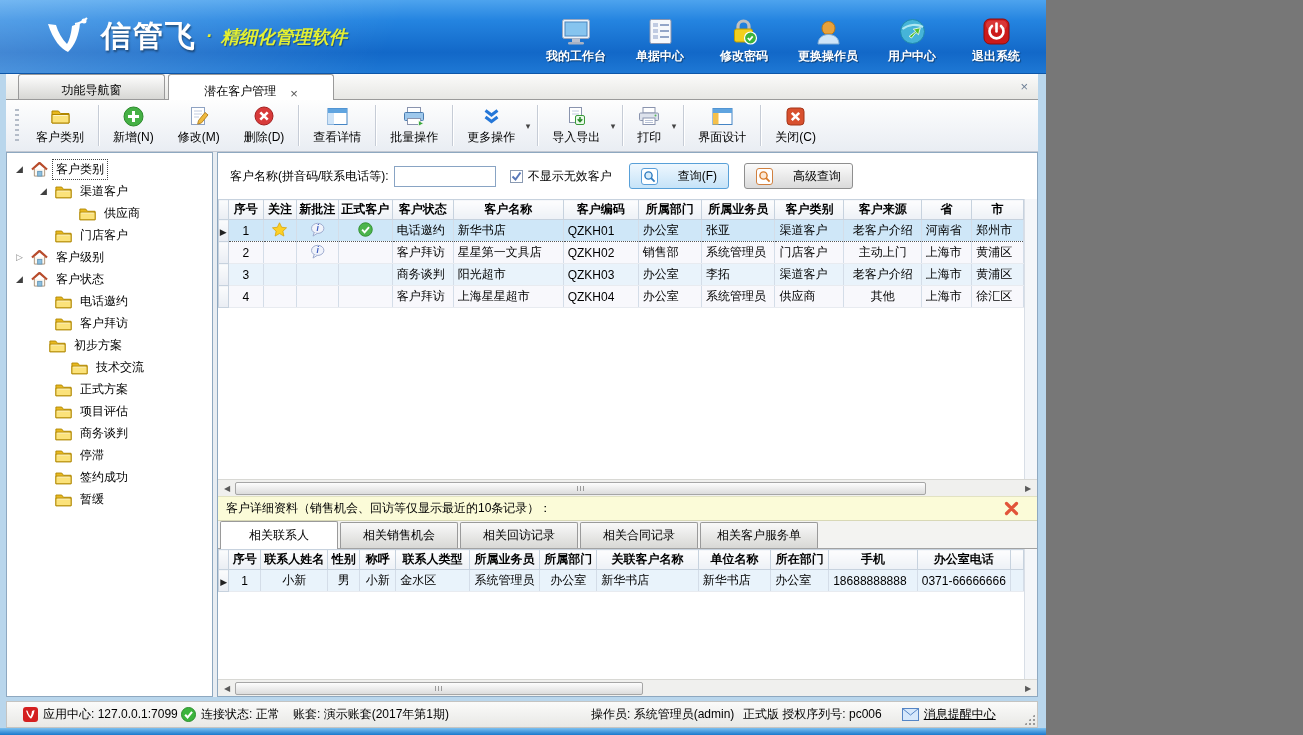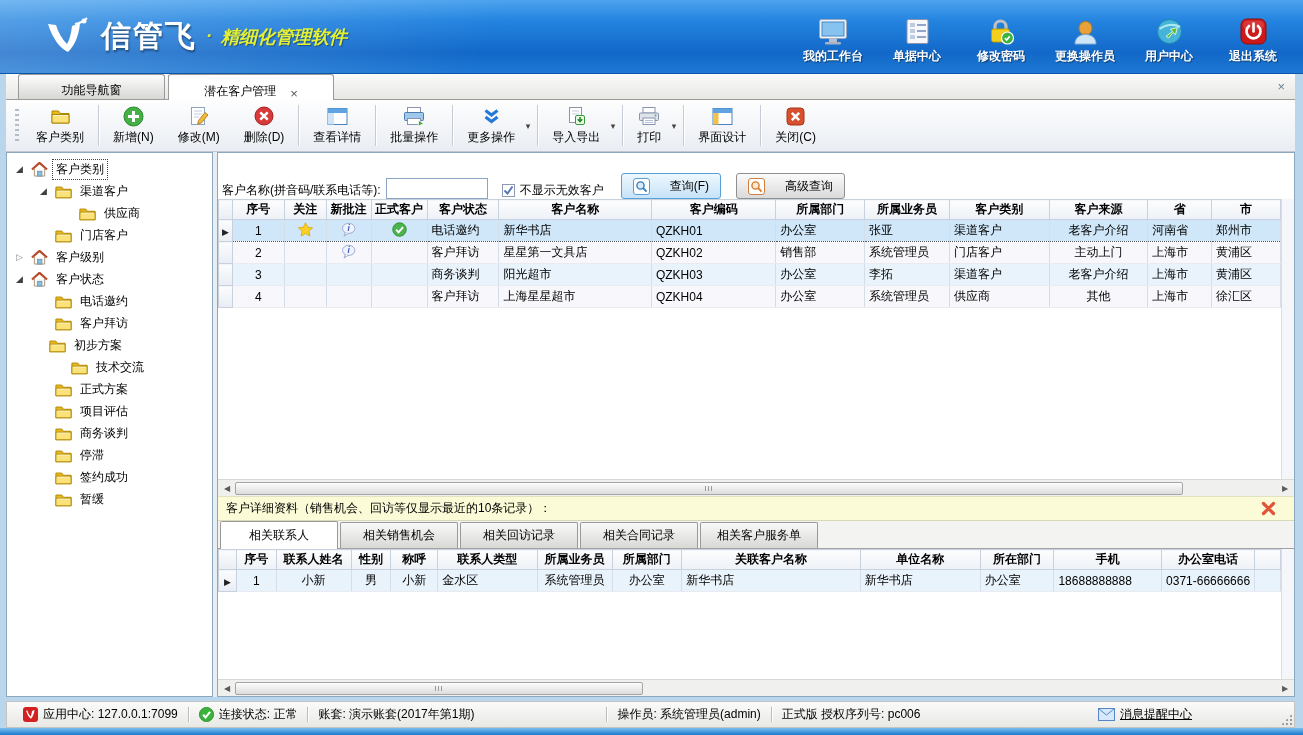--- a/index.html
+++ b/index.html
@@ -1,17 +1,17 @@
 <!DOCTYPE html>
 <html><head>
 <meta charset="utf-8">
 <style>
   * { box-sizing: border-box; margin: 0; padding: 0; }
   body { margin:0; background:#777; font-family:"Liberation Sans","DejaVu Sans",sans-serif; }
-  .app { width:1303px; height:735px; position:relative; overflow:hidden; font-size:12px; color:#000;
+  .app { width:1046px; height:735px; position:relative; overflow:hidden; font-size:12px; color:#000;
          display:flex; flex-direction:column; background:#0c4a6e; }
   .ico { display:inline-flex; align-items:center; justify-content:center; line-height:0; }
 
   
   .titlebar { height:74px; flex:0 0 74px; position:relative; display:flex; align-items:center;
     background:linear-gradient(180deg,#4da3ee 0%,#2484e0 28%,#1268c8 72%,#1e78d4 100%);
     border-bottom:1px solid #0d56a8; }
   .titlebar::after { content:''; position:absolute; inset:0;
     background:linear-gradient(115deg,rgba(255,255,255,.22) 0%,rgba(255,255,255,0) 38%); pointer-events:none; }
   .brand { display:flex; align-items:center; margin-left:44px; gap:9px; z-index:1; }
@@ -57,21 +57,21 @@
   .texp { width:13px; flex:0 0 13px; text-align:center; font-size:9px; color:#404040; }
   .texp.collapsed { color:#8a8a8a; }
   .titem svg { width:17px; height:15px; }
   .tlbl { padding:1px 3px; }
   .titem.tsel .tlbl { outline:1px dotted #444; }
   .splitter { width:4px; flex:0 0 4px; background:#e8edf2; }
   .rightpane { flex:1; min-width:0; background:#fff; border:1px solid #8ea8c0;
     display:flex; flex-direction:column; }
 
   
-  .searchbar { height:46px; flex:0 0 46px; display:flex; align-items:flex-end; padding-left:4px; background:#fff; }
+  .searchbar { height:46px; flex:0 0 46px; display:flex; align-items:center; padding-left:12px; background:#fff; }
   .s-input { width:102px; height:21px; border:1px solid #89a4c4; margin-left:5px; font:inherit; padding:0 3px; }
   .s-check { display:flex; align-items:center; gap:5px; margin-left:14px; cursor:pointer; }
   .checkbox { width:13px; height:13px; background:#fff; border:1px solid #8a9ab2; display:inline-flex;
     align-items:center; justify-content:center; }
   .btn { height:26px; display:inline-flex; align-items:center; gap:20px; padding:0 11px; cursor:pointer;
     border-radius:3px; white-space:nowrap; }
   .btn-query { margin-left:17px; background:linear-gradient(#eef7fe,#c6e3f8); border:1px solid #58a0d8; }
   .btn-adv { margin-left:15px; background:linear-gradient(#fbfbfb,#dadada); border:1px solid #8f8f8f; }
 
   

